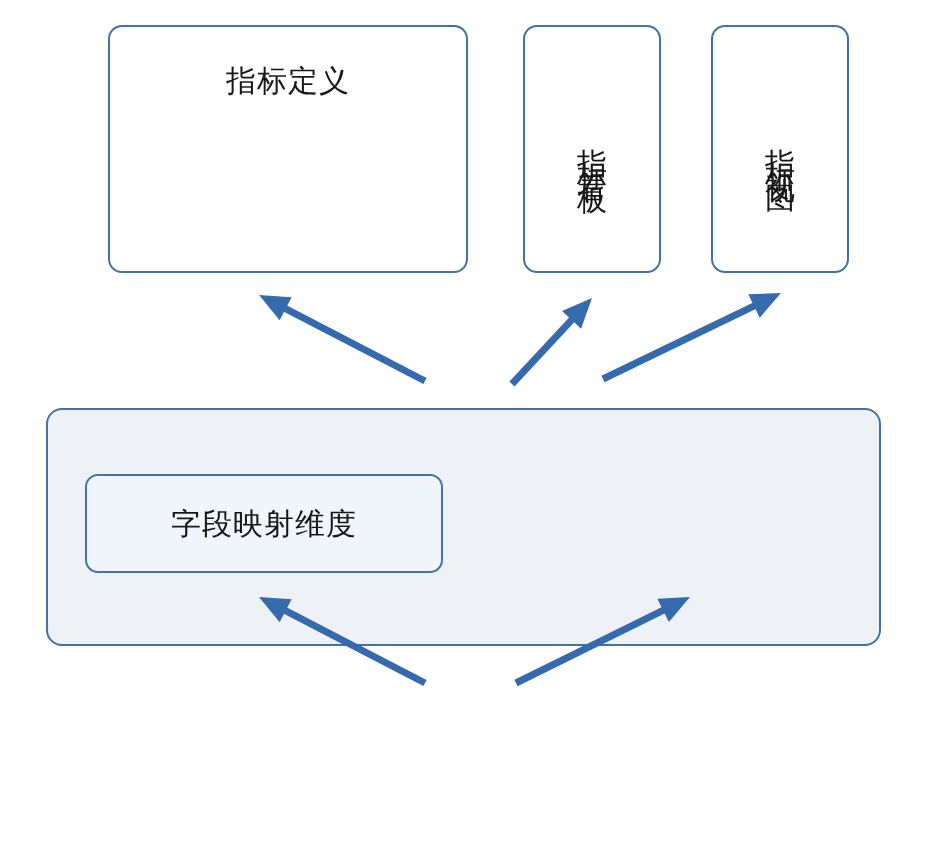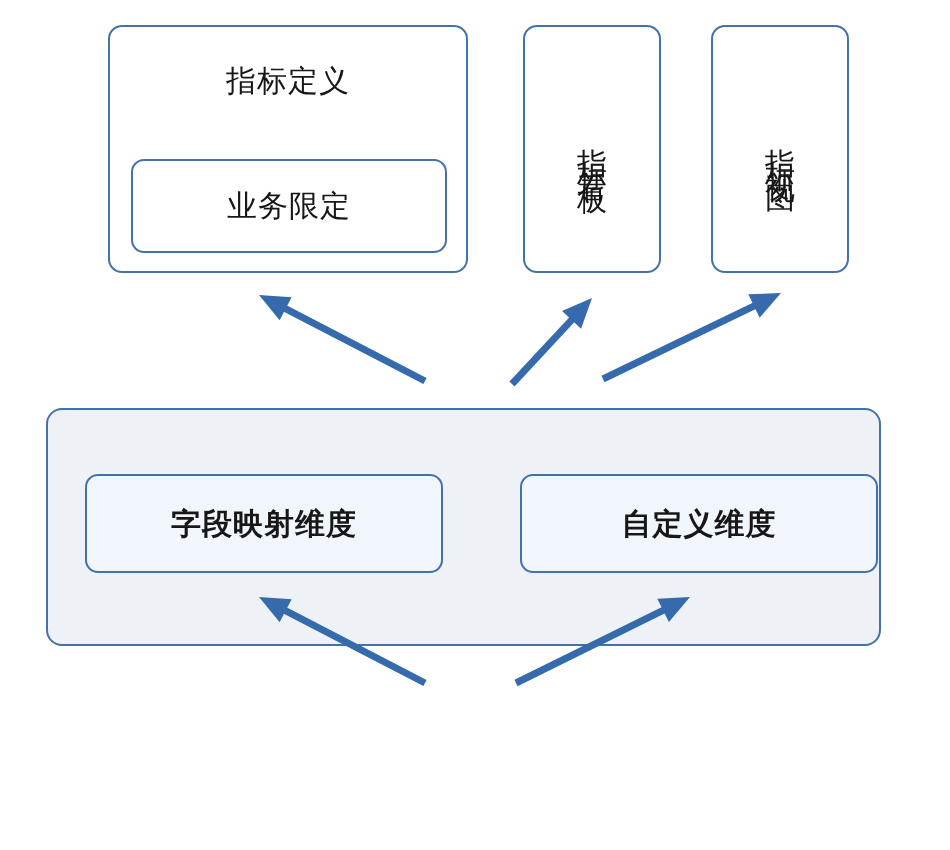--- a/index.html
+++ b/index.html
@@ -85,21 +85,20 @@
 
   
   #dimension-container {
     left: 46px;
     top: 408px;
     width: 835px;
     height: 238px;
     background: #eef2f7;
     border-radius: 16px;
     display: block;
-    font-weight: bold;
   }
   .dim-box {
     top: 64px;
     width: 358px;
     height: 99px;
     background: #f1f6fd;
     border-radius: 13px;
   }
   #field-mapping-dimension { left: 37px; }
   #custom-dimension { left: 472px; }
@@ -122,39 +121,33 @@
     pointer-events: none;
   }
 </style>
 </head>
 <body>
 
 <div id="canvas">
 
   <div class="node" id="metric-definition">
     <div class="node-label">指标定义</div>
-    <div class="node" id="business-restriction">
-      <div class="node-label">业务限定</div>
-    </div>
   </div>
 
   <div class="node" id="metric-dashboard">
     <div class="node-label node-vertical">指标看板</div>
   </div>
 
   <div class="node" id="metric-view">
     <div class="node-label node-vertical">指标视图</div>
   </div>
 
   <div class="node" id="dimension-container">
     <div class="node dim-box" id="field-mapping-dimension">
       <div class="node-label">字段映射维度</div>
-    </div>
-    <div class="node dim-box" id="custom-dimension">
-      <div class="node-label">自定义维度</div>
     </div>
   </div>
 
 
   <svg id="arrows" viewBox="0 0 950 850">
       <g>
         <line x1="425" y1="381" x2="278.178994002312" y2="304.936105326499" stroke="#356aac" stroke-width="7" stroke-linecap="butt"></line>
         <polygon points="259,295 291.6175550608262,297.2572332298571 279.65742827892933,320.3430593437512" fill="#356aac"></polygon>
       </g>
       <g>

